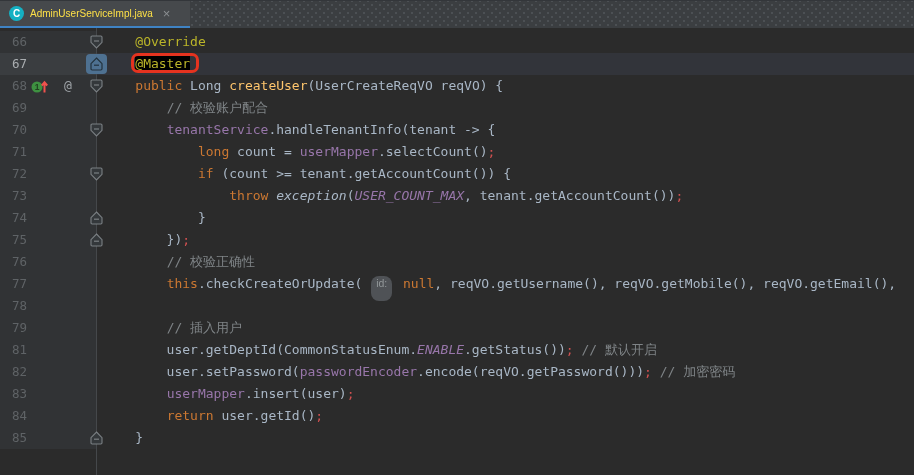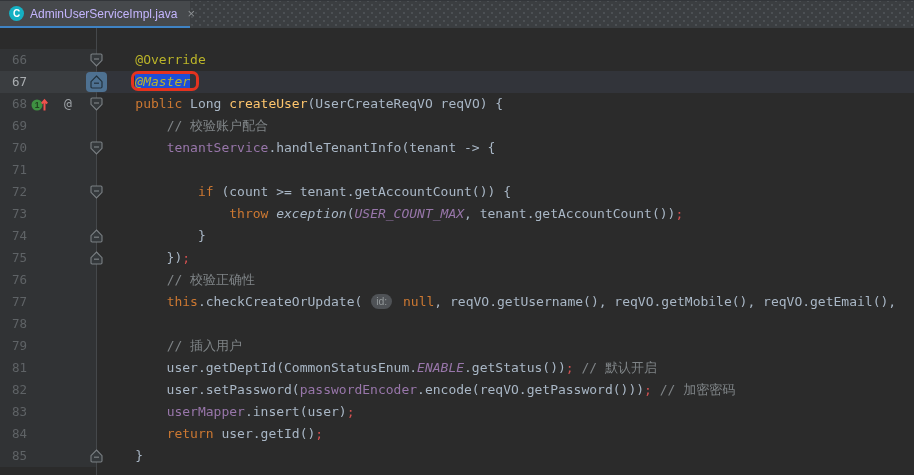--- a/index.html
+++ b/index.html
@@ -26,25 +26,25 @@
   }
   .tab-underline {
     position:absolute; left:0; top:25px; width:190px; height:3px;
     background:#3f83c4;
   }
   .class-icon {
     width:15px; height:15px; border-radius:50%; background:#15b1c3;
     color:#ffffff; font-size:10px; font-weight:bold; line-height:15px;
     text-align:center; flex:none;
   }
-  .tab-label { font-size:12px; color:#c4b5fd; white-space:nowrap; }
+  .tab-label { font-size:10px; color:#fde047; white-space:nowrap; }
   .tab-close { margin-left:4px; color:#8b8f92; font-size:13px; line-height:13px; cursor:pointer; }
   
   .editor { position:absolute; left:0; top:28px; width:914px; height:447px; background:#2b2b2b; }
-  .rows { position:absolute; left:0; top:21px; width:914px; }
+  .rows { position:absolute; left:0; top:3px; width:914px; }
   .line-row { display:flex; height:22px; }
   .gut { width:97px; flex:none; position:relative; background:#313335; }
   .codeline {
     flex:1; font-family:"DejaVu Sans Mono", monospace; font-size:13px;
     line-height:22px; white-space:pre; padding-left:7px; color:#a9b7c6;
   }
   .line-row.current .gut { background:#3a3d40; }
   .line-row.current .codeline { background:#32343a; }
   .lnum {
     position:absolute; left:12px; top:0; font-family:"DejaVu Sans Mono", monospace;
@@ -69,24 +69,24 @@
   .tok-ann  { color:#bbb529; }
   .tok-decl { color:#ffc66d; }
   .tok-field{ color:#9876aa; }
   .tok-const{ color:#9876aa; font-style:italic; }
   .tok-smethod { color:#a9b7c6; font-style:italic; }
   .tok-com  { color:#7f8487; }
   .tok-semi { color:#d25151; }
   .tok-hint {
     display:inline-block; background:#4f5256; color:#929799;
     font-family:"Liberation Sans", sans-serif; font-size:10.5px;
-    line-height:15px; height:15px; padding:0 5px; border-radius:8px;
+    line-height:15px; height:25px; padding:0 5px; border-radius:8px;
     vertical-align:1px; margin:0 3px 0 1px;
   }
-  .tok-master { color:#bbb529; background:#1d4ed8; position:relative;font-style:italic; }
+  .tok-master { color:#bbb529; background:#000000; position:relative; }
   .tok-master::after {
     content:""; position:absolute; left:-4px; right:-9px; top:-3px; bottom:-2px;
     border:3px solid #e5331f; border-radius:7px; pointer-events:none;
   }
 </style>
 </head>
 <body>
 
 <div class="window">
   <div class="tabbar">
@@ -152,20 +152,21 @@
               <path d="M2.2 1 h8.6 q1.2 0 1.2 1.2 v5.1 L6.5 13 1 7.3 V2.2 Q1 1 2.2 1 Z" fill="#34383b" stroke="#7b8084" stroke-width="1.1"></path>
               <path d="M4 6 h5" stroke="#7b8084" stroke-width="1.2"></path>
             </svg>
           </div>
           <div class="codeline"><span class="tok-txt">        </span><span class="tok-field">tenantService</span><span class="tok-txt">.handleTenantInfo(tenant -&gt; {</span></div>
         </div>
         <div class="line-row">
           <div class="gut">
             <span class="lnum">71</span>
           </div>
+          <div class="codeline"><span class="tok-txt">            </span><span class="tok-kw">long</span><span class="tok-txt"> count = </span><span class="tok-field">userMapper</span><span class="tok-txt">.selectCount()</span><span class="tok-semi">;</span></div>
         </div>
         <div class="line-row">
           <div class="gut">
             <span class="lnum">72</span>
             <svg class="fold" width="13" height="14" viewBox="0 0 13 14">
               <path d="M2.2 1 h8.6 q1.2 0 1.2 1.2 v5.1 L6.5 13 1 7.3 V2.2 Q1 1 2.2 1 Z" fill="#34383b" stroke="#7b8084" stroke-width="1.1"></path>
               <path d="M4 6 h5" stroke="#7b8084" stroke-width="1.2"></path>
             </svg>
           </div>
           <div class="codeline"><span class="tok-txt">            </span><span class="tok-kw">if</span><span class="tok-txt"> (count &gt;= tenant.getAccountCount()) {</span></div>

